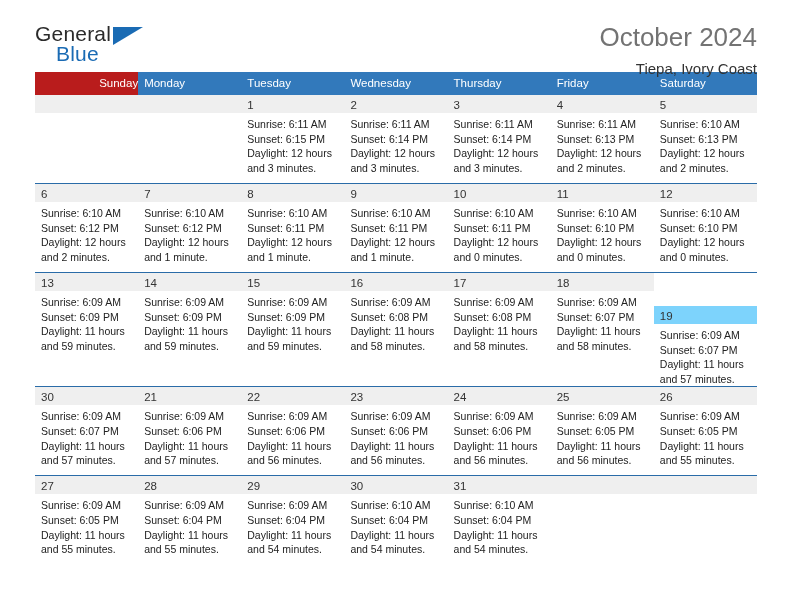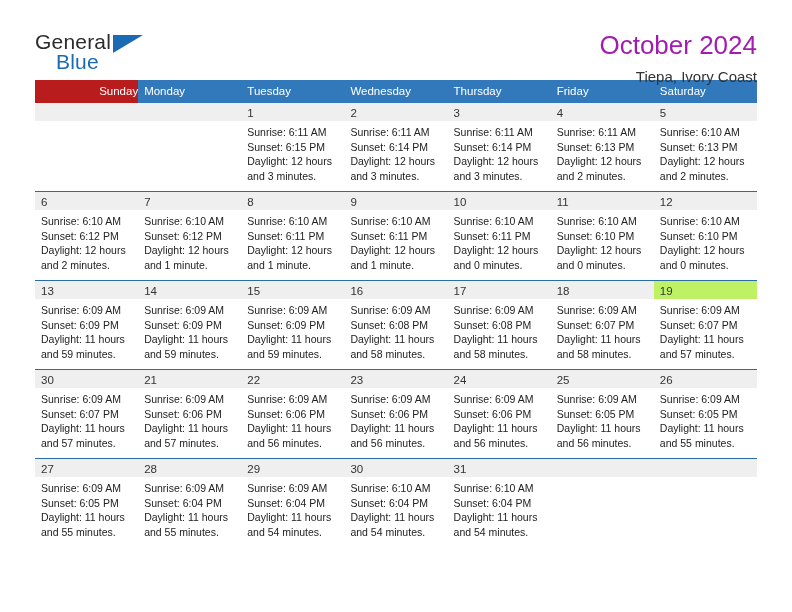--- a/index.html
+++ b/index.html
@@ -12,21 +12,21 @@
     background: #ffffff;
     font-family: "Liberation Sans", sans-serif;
     color: #252525;
     overflow: hidden;
   }
   .page {
     position: relative;
     width: 792px;
     height: 612px;
     box-sizing: border-box;
-    padding: 8px 35px;
+    padding: 0 35px;
   }
 
   
   .header {
     display: flex;
     align-items: flex-start;
     justify-content: space-between;
     height: 72px;
     padding-top: 22px;
     box-sizing: border-box;
@@ -63,21 +63,21 @@
     height: 0;
     border-left: 30px solid #1a6bb4;
     border-bottom: 18px solid transparent;
   }
   .titles {
     text-align: right;
     padding-top: 0px;
   }
   .cal-title {
     font-size: 26px;
-    color: #a21caf;
+    color: #737373;
     line-height: 30px;
     font-weight: normal;
     margin: 0;
   }
   .cal-subtitle {
     font-size: 15px;
     color: #333333;
     line-height: 22px;
     margin: 6px 0 0 0;
     font-weight: normal;
@@ -315,21 +315,21 @@
           </td>
           <td style="border-top-color: rgb(42, 108, 168);">
             <div class="daynum" style="background: rgb(239, 239, 239);">18</div>
             <div class="details">
               <div>Sunrise: 6:09 AM</div>
               <div>Sunset: 6:07 PM</div>
               <div class="wrap">Daylight: 11 hours and 58 minutes.</div>
             </div>
           </td>
           <td style="border-top-color: rgb(42, 108, 168);">
-            <div class="daynum" style="background: #bef264;">19</div>
+            <div class="daynum" style="background: #7dd3fc; margin-top: 33px;">19</div>
             <div class="details">
               <div>Sunrise: 6:09 AM</div>
               <div>Sunset: 6:07 PM</div>
               <div class="wrap">Daylight: 11 hours and 57 minutes.</div>
             </div>
           </td>
         </tr>
         <tr class="week-row">
           <td style="border-top-color: rgb(42, 108, 168);">
             <div class="daynum" style="background: rgb(239, 239, 239);">30</div>

